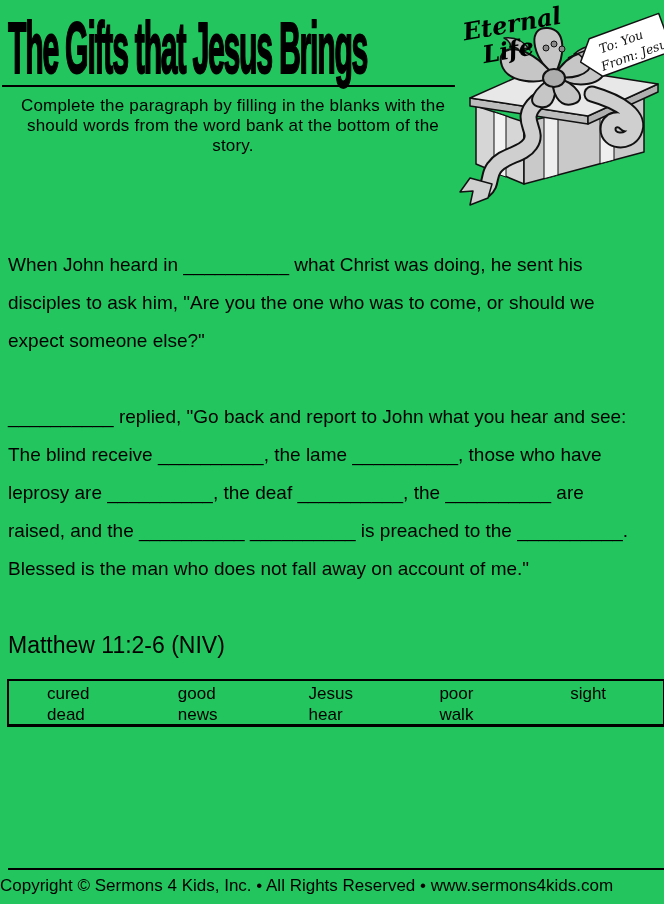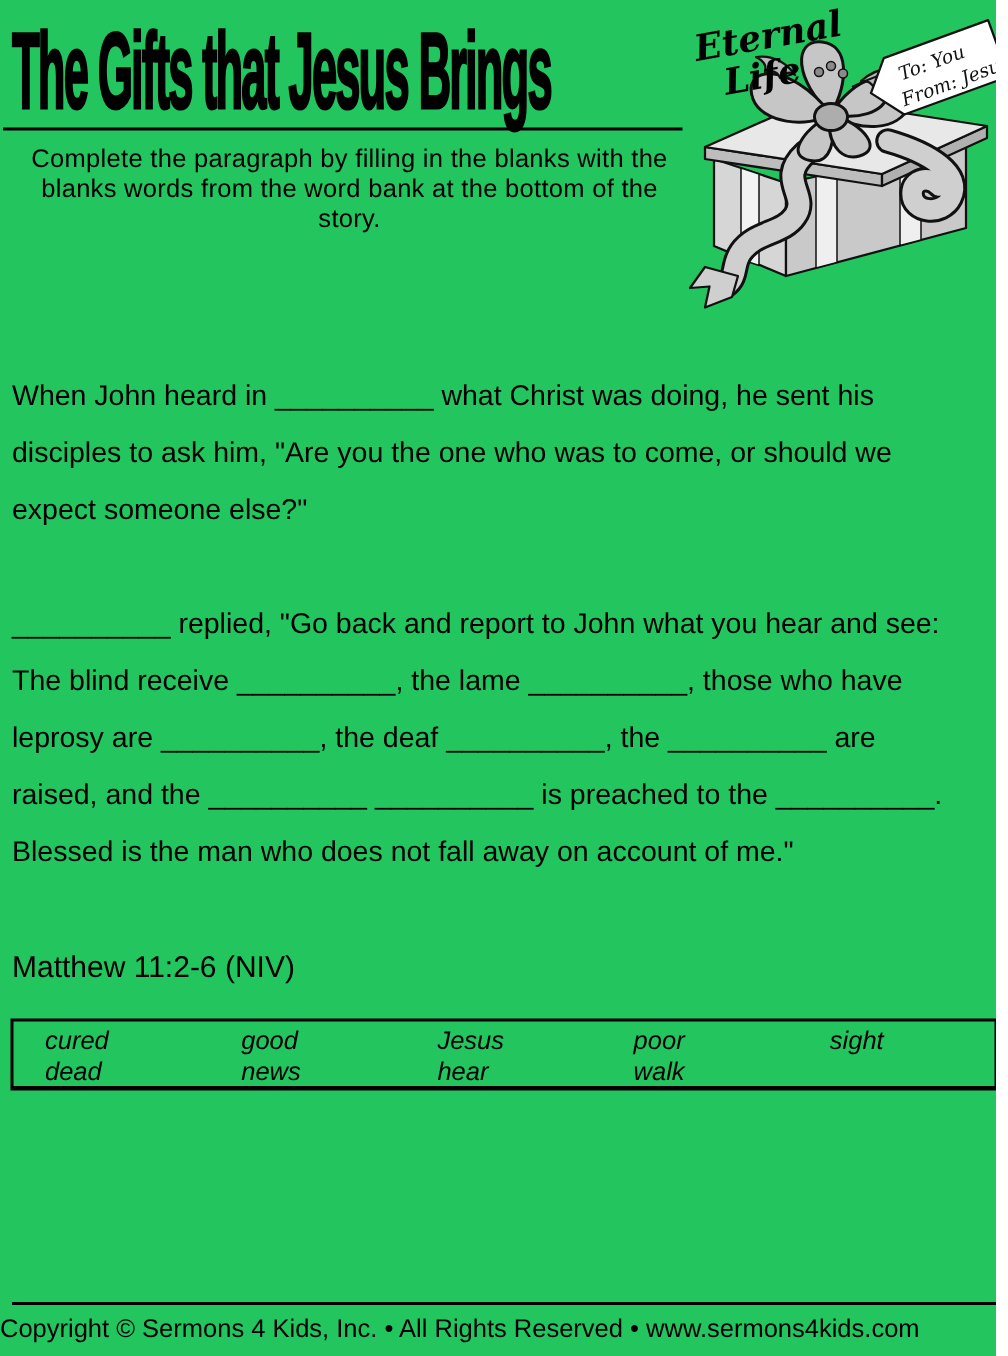--- a/index.html
+++ b/index.html
@@ -14,44 +14,44 @@
     transform:scaleX(0.42); transform-origin:0 0;
     -webkit-text-stroke:2px #000;
   }
   .title-rule { position:absolute; left:2px; top:85px; width:453px; height:2px; background:#000; }
   .instructions { position:absolute; left:8px; top:96px; width:450px; font-size:17px; line-height:20px; letter-spacing:0.2px;text-align:center; }
   .illustration { position:absolute; left:442px; top:2px; width:230px; height:205px; }
   .para { position:absolute; left:8px; width:660px; font-size:19px; }
   .para .line { height:38px; line-height:38px; white-space:nowrap; }
   .para1 { top:246px; }
   .para2 { top:398px; }
-  .scripture { position:absolute; left:8px; top:633px; font-size:20px; line-height:24px; }
+  .scripture { position:absolute; left:8px; top:633px; font-size:23px; line-height:24px; }
   .wordbank {
     position:absolute; left:7px; top:679px; width:658px; height:48px;
     border:2px solid #000; border-bottom-width:3px; box-sizing:border-box;
     display:grid; grid-template-columns:repeat(5,1fr); grid-template-rows:21px 21px;
     padding-top:2px; font-size:17px;
   }
-  .wordbank .cell { padding-left:21px; line-height:21px;font-style:italic; }
+  .wordbank .cell { padding-left:38px; line-height:21px; }
   .footer-rule { position:absolute; left:8px; top:868px; width:656px; height:2px; background:#000; }
   .footer { position:absolute; left:0; top:875px; width:672px; text-align:left; font-size:17px; line-height:22px; }
   .script-text { font-family:"DejaVu Serif", serif; font-style:italic; font-weight:bold; }
   .tag-text { font-family:"DejaVu Serif", serif; font-style:italic; }
 </style>
 </head>
 <body>
 
 <div class="page">
 
   <h1 class="title" style="margin:0;">The Gifts that Jesus Brings</h1>
   <div class="title-rule"></div>
 
   <div class="instructions">
     <div>Complete the paragraph by filling in the blanks with the</div>
-    <div>blanks words from the word bank at the bottom of the story.</div>
+    <div>should words from the word bank at the bottom of the story.</div>
   </div>
 
   <svg class="illustration" viewBox="0 0 230 205" xmlns="http://www.w3.org/2000/svg">
     <g stroke="#111" stroke-linejoin="round">
 
       <g>
         <polygon points="34,104 82,120 82,182 34,162" fill="#d6d6d6" stroke-width="1.5"></polygon>
         <polygon points="52,110 64,114 64,175 52,171" fill="#f2f2f2" stroke-width="1"></polygon>
         <polygon points="82,120 202,94 202,150 82,182" fill="#c9c9c9" stroke-width="1.5"></polygon>
         <polygon points="102,115.7 116,112.6 116,172.9 102,176.7" fill="#efefef" stroke-width="1"></polygon>

